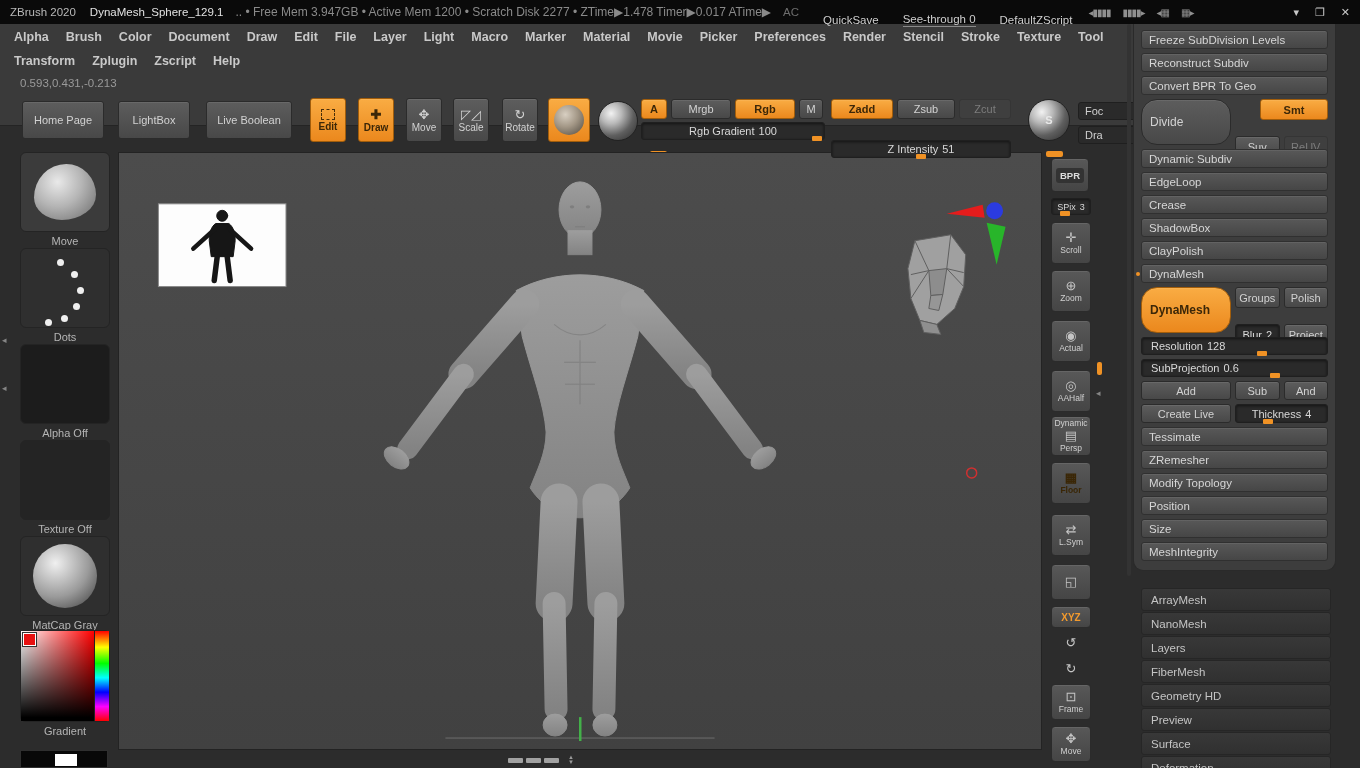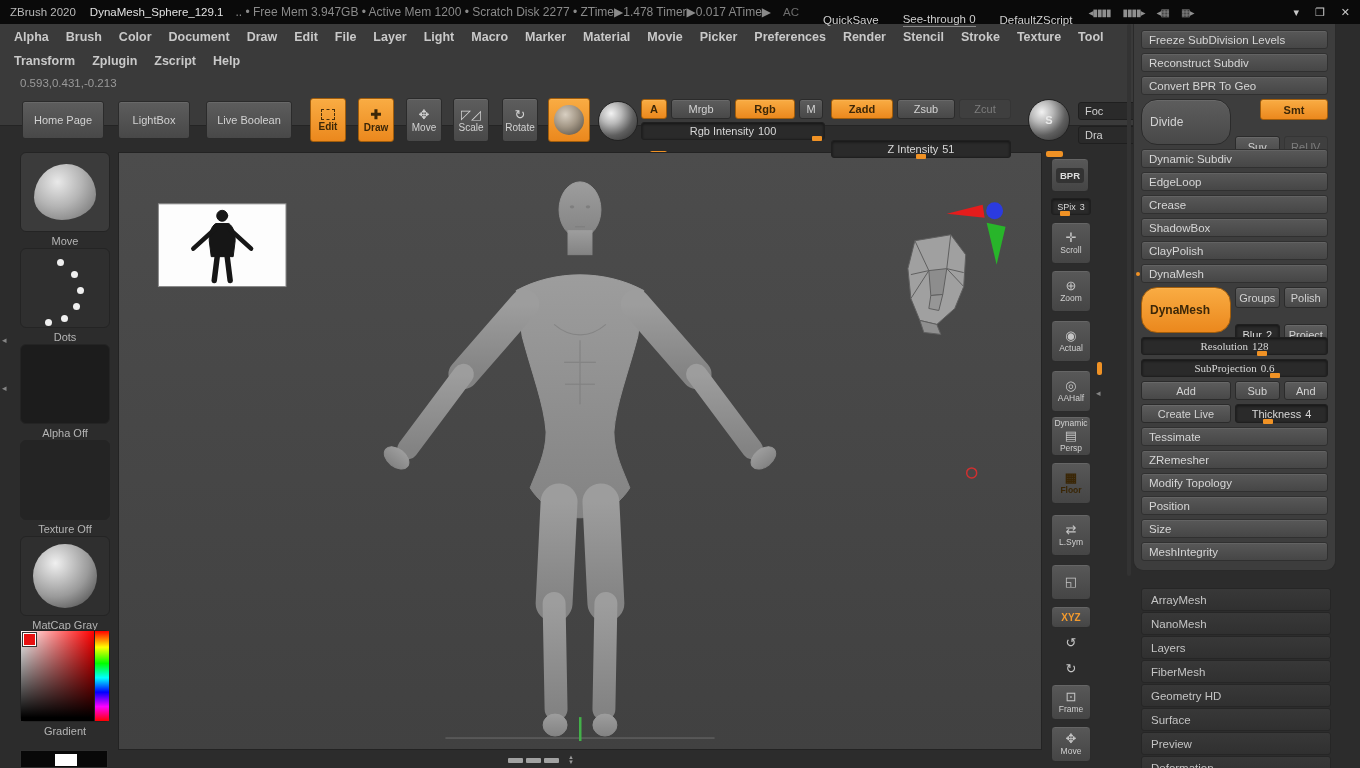--- a/index.html
+++ b/index.html
@@ -98,21 +98,21 @@
   .prow{height:19px;margin-bottom:4px;display:flex;align-items:center;justify-content:flex-start;
     padding-left:7px;background:linear-gradient(#585858,#464646);border:1px solid #303030;border-radius:3px;
     color:#d6d6d6;font-size:11.5px;box-sizing:border-box;position:relative;box-shadow:inset 0 1px 0 rgba(255,255,255,.07);}
   .prow.hdr .odot{position:absolute;left:-6px;top:7px;width:4px;height:4px;border-radius:50%;background:#f09225;}
   .duo{display:flex;gap:4px;margin-bottom:4px;height:46px;}
   .bigbtn{flex:0 0 90px;height:46px;font-size:12px;justify-content:flex-start;padding-left:8px;border-radius:16px;}
   .duo .col{flex:1;display:flex;flex-direction:column;gap:16px;}
   .minirow{display:flex;gap:4px;height:21px;}
   .mini{flex:1;height:21px;font-size:11px;}
   .mini.right68{flex:0 0 68px;margin-left:auto;}
-  .pslider{height:18px;margin-bottom:4px;justify-content:center;padding-left:0;font-size:11px;font-family:Liberation Serif, serif;}
+  .pslider{height:18px;margin-bottom:4px;justify-content:flex-start;padding-left:9px;font-size:11px;}
   .btnrow{display:flex;gap:4px;margin-bottom:4px;height:19px;}
   .btnrow .w90{flex:0 0 90px;align-items:center;}
   .btnrow .grow{flex:1;}
   #panelscroll{left:1127px;top:24px;width:4px;height:552px;background:#333;border-radius:2px;z-index:6;}
 
   
   #subpals{left:1141px;top:588px;width:190px;display:flex;flex-direction:column;gap:1px;z-index:2;}
   .subpal{height:23px;display:flex;align-items:center;padding-left:9px;background:linear-gradient(#383838,#303030);
     border:1px solid #262626;border-radius:3px;color:#c4c4c4;font-size:11.5px;box-sizing:border-box;}
 </style>
@@ -232,21 +232,21 @@
       <span>Zadd</span>
     </div>
     <div class="btn abs" style="left:897px;top:3px;width:58px;height:20px">
       <span>Zsub</span>
     </div>
     <div class="btn dis abs" style="left:959px;top:3px;width:52px;height:20px">
       <span>Zcut</span>
     </div>
 
     <div class="slider abs" style="left:641px;top:26px;width:184px;height:18px">
-      <span>Rgb Intensity</span>
+      <span>Rgb Gradient</span>
       <span>100</span>
       <span class="thumb" style="left:calc(96% - 5px)"></span>
     </div>
     <div class="slider abs" style="left:831px;top:26px;width:180px;height:18px">
       <span>Z Intensity</span>
       <span>51</span>
       <span class="thumb" style="left:calc(50% - 5px)"></span>
     </div>
 
     <div class="abs" style="left:1028px;top:2px;width:42px;height:44px;display:flex;align-items:center;justify-content:center">
@@ -584,18 +584,18 @@
         <span>MeshIntegrity</span>
       </div>
   </div>
 
   <div id="subpals" class="abs">
       <div class="subpal">ArrayMesh</div>
       <div class="subpal">NanoMesh</div>
       <div class="subpal">Layers</div>
       <div class="subpal">FiberMesh</div>
       <div class="subpal">Geometry HD</div>
+      <div class="subpal">Preview</div>
       <div class="subpal">Surface</div>
-      <div class="subpal">Preview</div>
       <div class="subpal">Deformation</div>
     </div>
 
 </div>
 
 </body></html>

